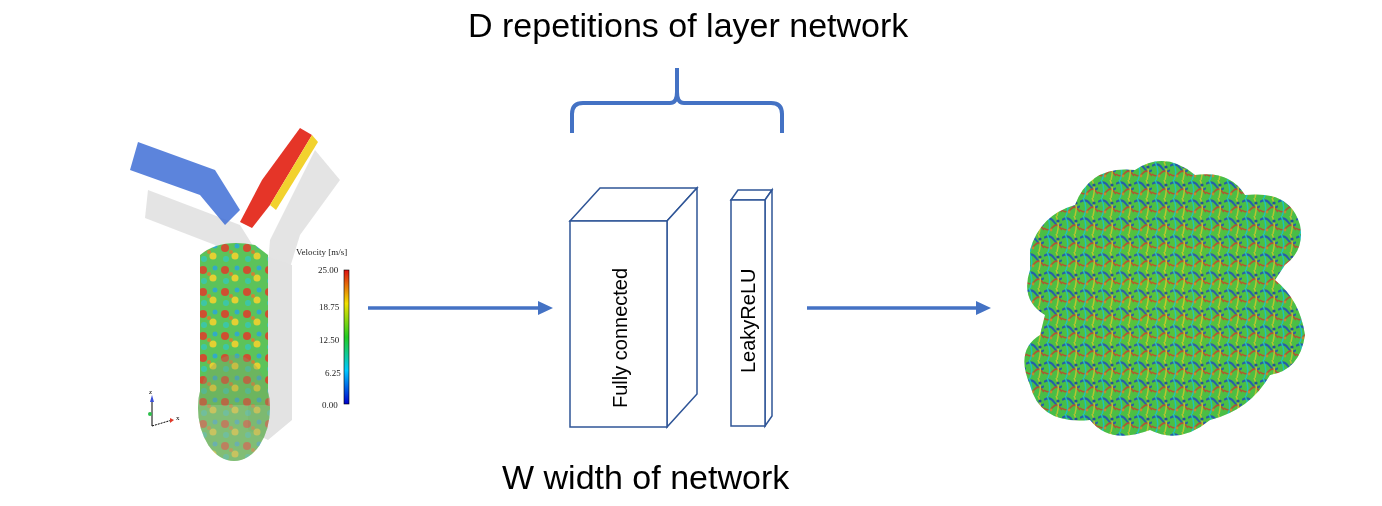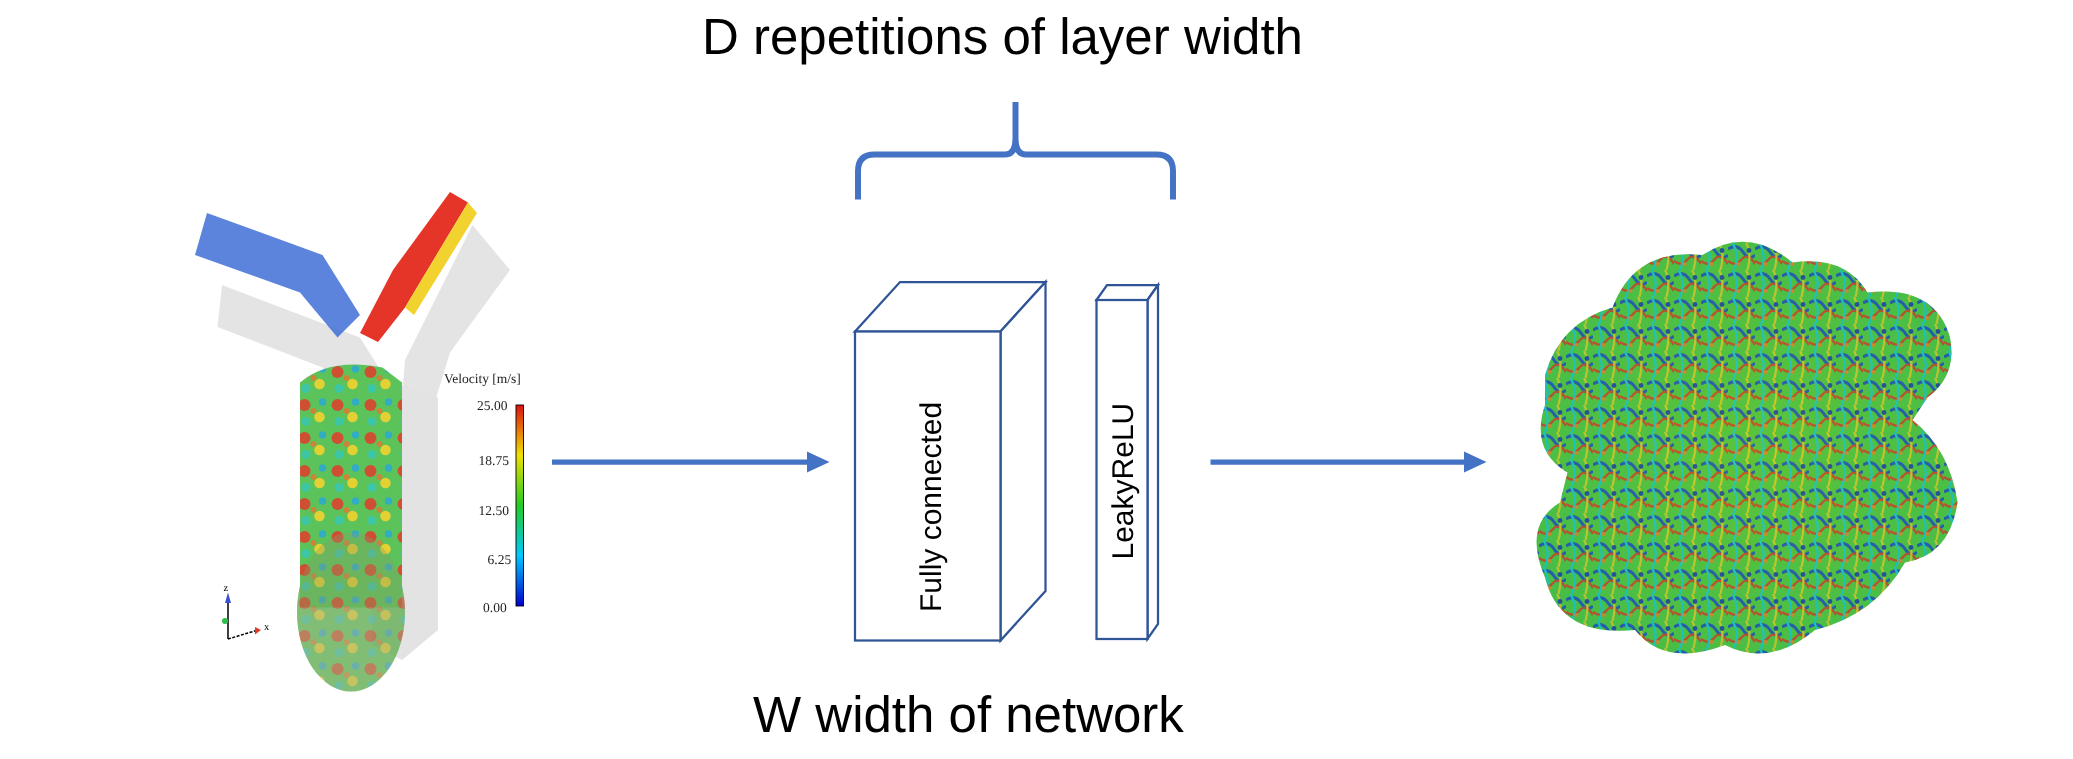--- a/index.html
+++ b/index.html
@@ -7,21 +7,21 @@
   .title { position:absolute; font-size:34px; color:#000; white-space:nowrap; }
   #top-title { left:468px; top:6px; }
   #bottom-title { left:502px; top:458px; }
   svg.main { position:absolute; left:0; top:0; }
   .legend-label { font-family:"Liberation Serif", serif; font-size:9px; fill:#222; }
   .block-label { font-family:"Liberation Sans", sans-serif; font-size:20px; fill:#000; }
 </style>
 </head>
 <body>
 
-<div class="title" id="top-title">D repetitions of layer width</div>
+<div class="title" id="top-title">D repetitions of layer network</div>
 <div class="title" id="bottom-title">W width of network</div>
 
 <svg class="main" width="1382" height="506" viewBox="0 0 1382 506">
   <defs>
     <linearGradient id="cbar" x1="0" y1="1" x2="0" y2="0">
       <stop offset="0" stop-color="#0000cc"></stop>
       <stop offset="0.25" stop-color="#00c8ff"></stop>
       <stop offset="0.5" stop-color="#22cc22"></stop>
       <stop offset="0.75" stop-color="#f0e000"></stop>
       <stop offset="1" stop-color="#dd1111"></stop>

